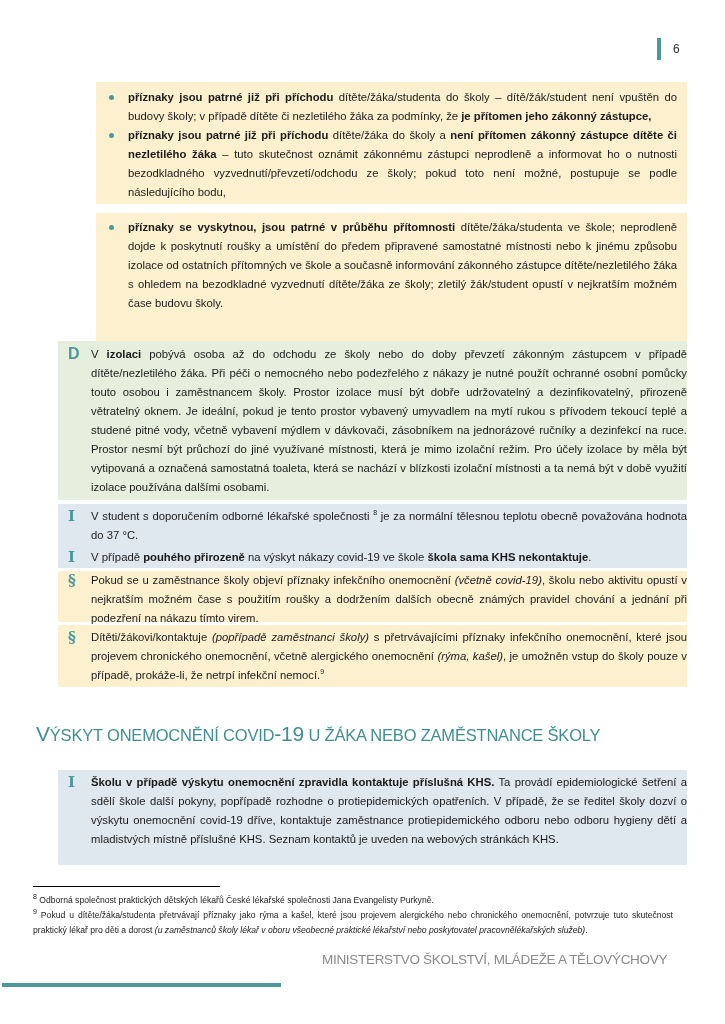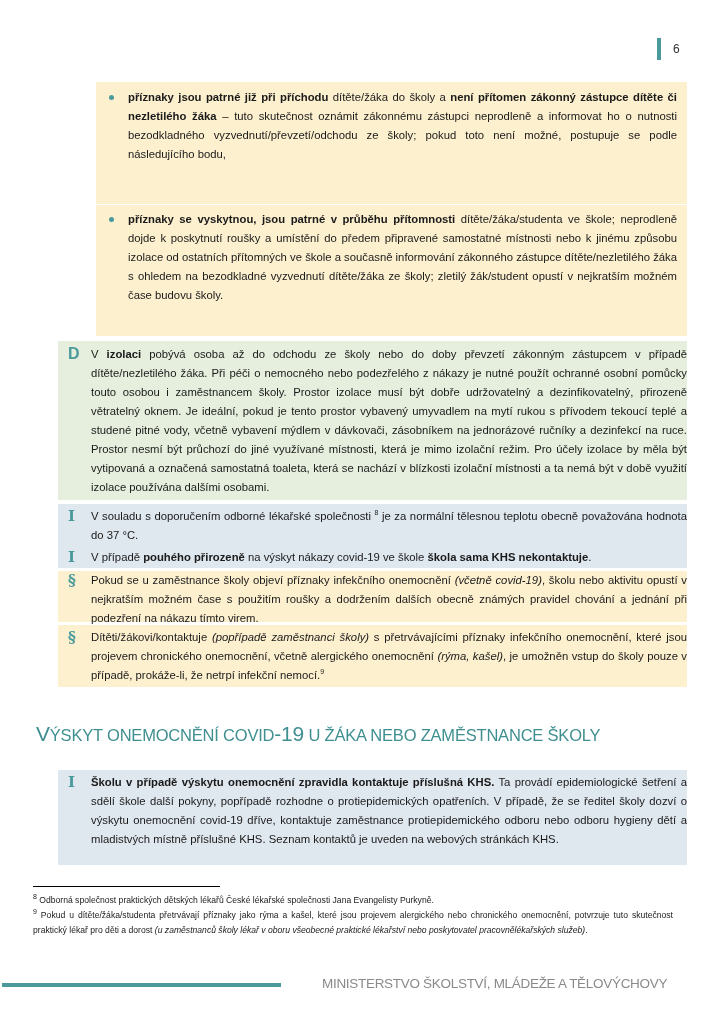--- a/index.html
+++ b/index.html
@@ -17,51 +17,54 @@
   .mark.d { font-family:"Liberation Sans", sans-serif; font-size:16px; }
   .txt { padding-left:33px; }
   b { font-weight:bold; }
   i { font-style:italic; }
   sup { font-size:7px; line-height:0; }
   .heading { position:absolute; left:36px; top:722px; font-size:21px; color:#3f8f91; letter-spacing:-0.2px; }
   .heading .sc { font-size:16.5px; }
   .fn-rule { position:absolute; left:33px; top:886px; width:187px; height:1px; background:#000; }
   .fn { position:absolute; left:33px; width:640px; font-size:8.6px; line-height:15px; text-align:justify; }
   .footer-bar { position:absolute; left:2px; top:983px; width:279px; height:4px; background:#4a9a9c; }
-  .footer-text { position:absolute; left:322px; top:976px; font-size:13.5px; color:#8a8a8a; letter-spacing:-0.3px; }
+  .footer-text { position:absolute; left:322px; top:952px; font-size:13.5px; color:#8a8a8a; letter-spacing:-0.3px; }
 </style>
 </head>
 <body>
 
 <div class="page-num-bar"></div>
 <div class="page-num">6</div>
 
 <div class="box yellow" style="left:96px; top:82px; width:591px; height:122px; padding:6px 10px 0 6px;">
   <div class="bul">
+    <b>příznaky jsou patrné již při příchodu</b><span> dítěte/žáka/studenta do školy – dítě/žák/student není vpuštěn do budovy školy; v případě dítěte či nezletilého žáka za podmínky, že </span><b>je přítomen jeho zákonný zástupce,</b>
+  </div>
+  <div class="bul">
     <b>příznaky jsou patrné již při příchodu</b><span> dítěte/žáka do školy a </span><b>není přítomen zákonný zástupce dítěte či nezletilého žáka</b><span> – tuto skutečnost oznámit zákonnému zástupci neprodleně a informovat ho o nutnosti bezodkladného vyzvednutí/převzetí/odchodu ze školy; pokud toto není možné, postupuje se podle následujícího bodu,</span>
   </div>
 </div>
 
-<div class="box yellow" style="left:96px; top:205px; width:591px; height:131px; padding:5px 10px 0 6px;">
+<div class="box yellow" style="left:96px; top:213px; width:591px; height:131px; padding:5px 10px 0 6px;">
   <div class="bul">
     <b>příznaky se vyskytnou, jsou patrné v průběhu přítomnosti</b><span> dítěte/žáka/studenta ve škole; neprodleně dojde k poskytnutí roušky a umístění do předem připravené samostatné místnosti nebo k jinému způsobu izolace od ostatních přítomných ve škole a současně informování zákonného zástupce dítěte/nezletilého žáka s ohledem na bezodkladné vyzvednutí dítěte/žáka ze školy; zletilý žák/student opustí v nejkratším možném čase budovu školy.</span>
   </div>
 </div>
 
 <div class="box green" style="left:58px; top:341px; width:629px; height:159px; padding-top:4px;">
   <span class="mark d" style="top:3px;">D</span>
   <div class="txt">
     <span>V </span><b>izolaci</b><span> pobývá osoba až do odchodu ze školy nebo do doby převzetí zákonným zástupcem v případě dítěte/nezletilého žáka. Při péči o nemocného nebo podezřelého z nákazy je nutné použít ochranné osobní pomůcky touto osobou i zaměstnancem školy. Prostor izolace musí být dobře udržovatelný a dezinfikovatelný, přirozeně větratelný oknem. Je ideální, pokud je tento prostor vybavený umyvadlem na mytí rukou s přívodem tekoucí teplé a studené pitné vody, včetně vybavení mýdlem v dávkovači, zásobníkem na jednorázové ručníky a dezinfekcí na ruce. Prostor nesmí být průchozí do jiné využívané místnosti, která je mimo izolační režim. Pro účely izolace by měla být vytipovaná a označená samostatná toaleta, která se nachází v blízkosti izolační místnosti a ta nemá být v době využití izolace používána dalšími osobami.</span>
   </div>
 </div>
 
 <div class="box blue" style="left:58px; top:504px; width:629px; height:43px; padding-top:3px;">
   <span class="mark" style="top:3px;">I</span>
   <div class="txt">
-    <span>V souladu s doporučením odborné lékařské společnosti </span><sup>8</sup><span> je za normální tělesnou teplotu obecně považována hodnota do 37 °C.</span>
+    <span>V student s doporučením odborné lékařské společnosti </span><sup>8</sup><span> je za normální tělesnou teplotu obecně považována hodnota do 37 °C.</span>
   </div>
 </div>
 
 <div class="box blue" style="left:58px; top:547px; width:629px; height:21px; padding-top:1px;">
   <span class="mark" style="top:1px;">I</span>
   <div class="txt">
     <span>V případě </span><b>pouhého přirozeně</b><span> na výskyt nákazy covid-19 ve škole </span><b>škola sama KHS nekontaktuje</b><span>.</span>
   </div>
 </div>
 

